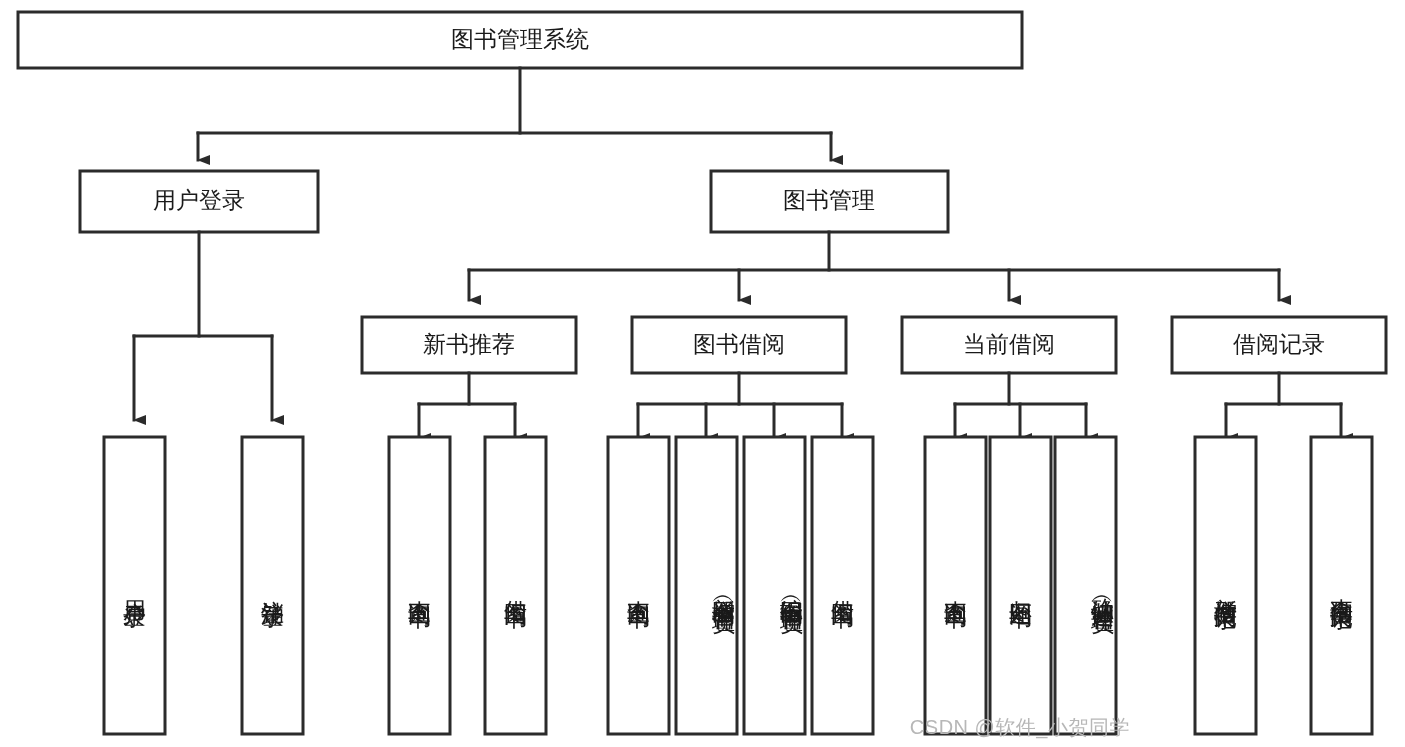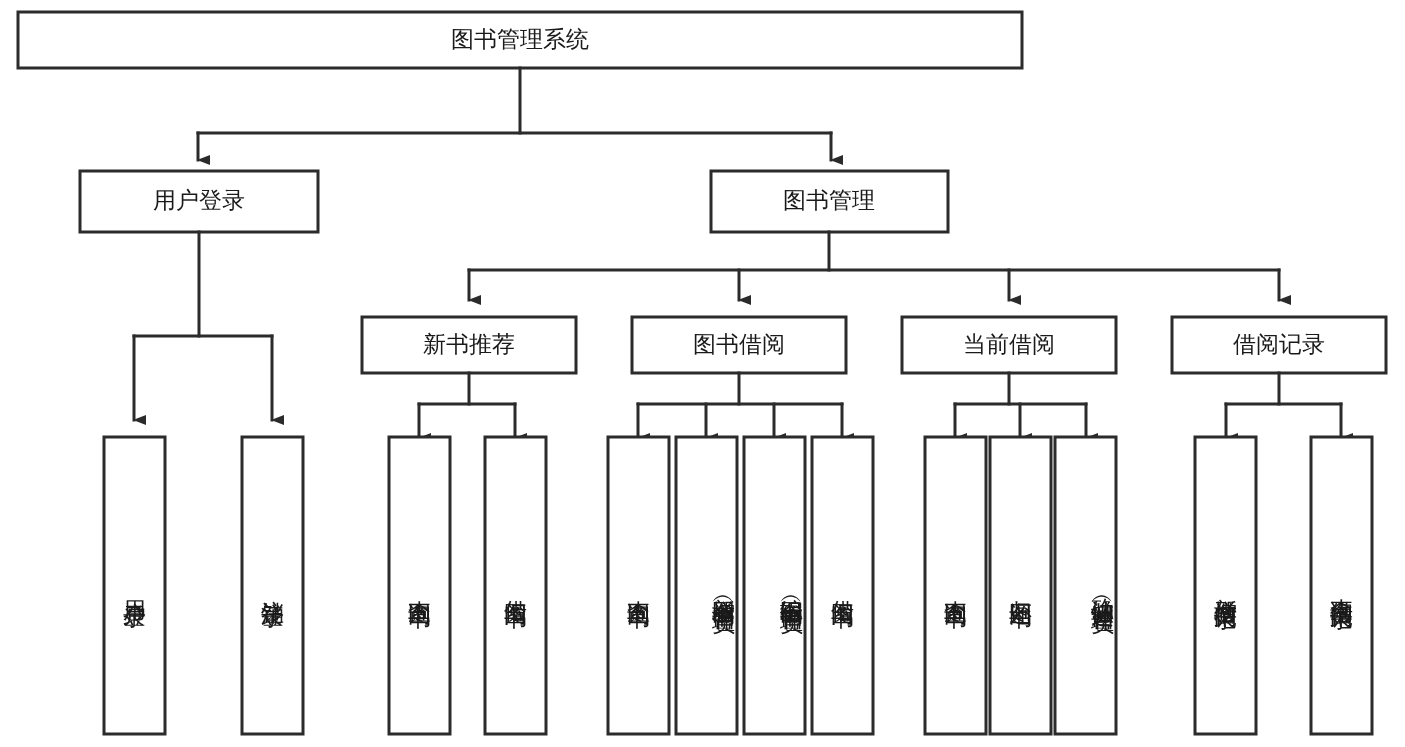--- a/index.html
+++ b/index.html
@@ -169,13 +169,14 @@
   <div class="node-label-v center-v" style="left:608px;  top:437px; width:61px; height:297px;">查询图书</div>
   <div class="node-label-v" style="left:676px;  top:443px; width:61px; height:291px;">新增图书（管理员）</div>
   <div class="node-label-v" style="left:744px;  top:443px; width:61px; height:291px;">编辑图书（管理员）</div>
   <div class="node-label-v center-v" style="left:812px;  top:437px; width:61px; height:297px;">借阅图书</div>
   <div class="node-label-v center-v" style="left:925px;  top:437px; width:61px; height:297px;">查询图书</div>
   <div class="node-label-v center-v" style="left:990px;  top:437px; width:61px; height:297px;">归还图书</div>
   <div class="node-label-v" style="left:1055px; top:443px; width:61px; height:291px;">确认归还（管理员）</div>
   <div class="node-label-v center-v" style="left:1195px; top:437px; width:61px; height:297px;">新增借阅记录</div>
   <div class="node-label-v center-v" style="left:1311px; top:437px; width:61px; height:297px;">查询借阅记录</div>
 
+  <div class="watermark">CSDN @软件_小贺同学</div>
 </div>
 
 </body></html>

